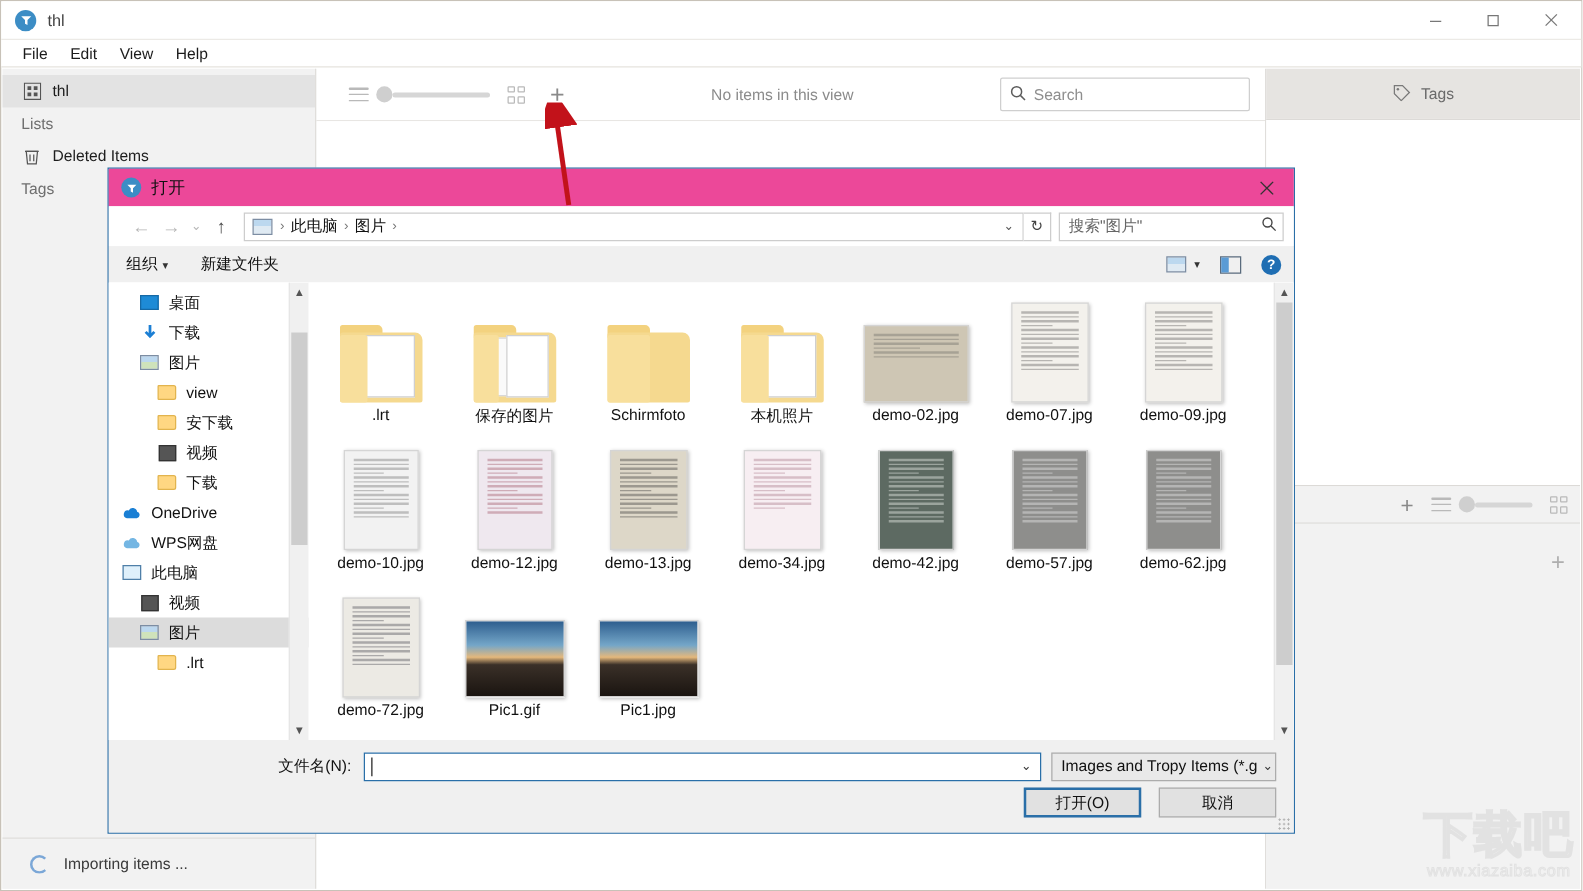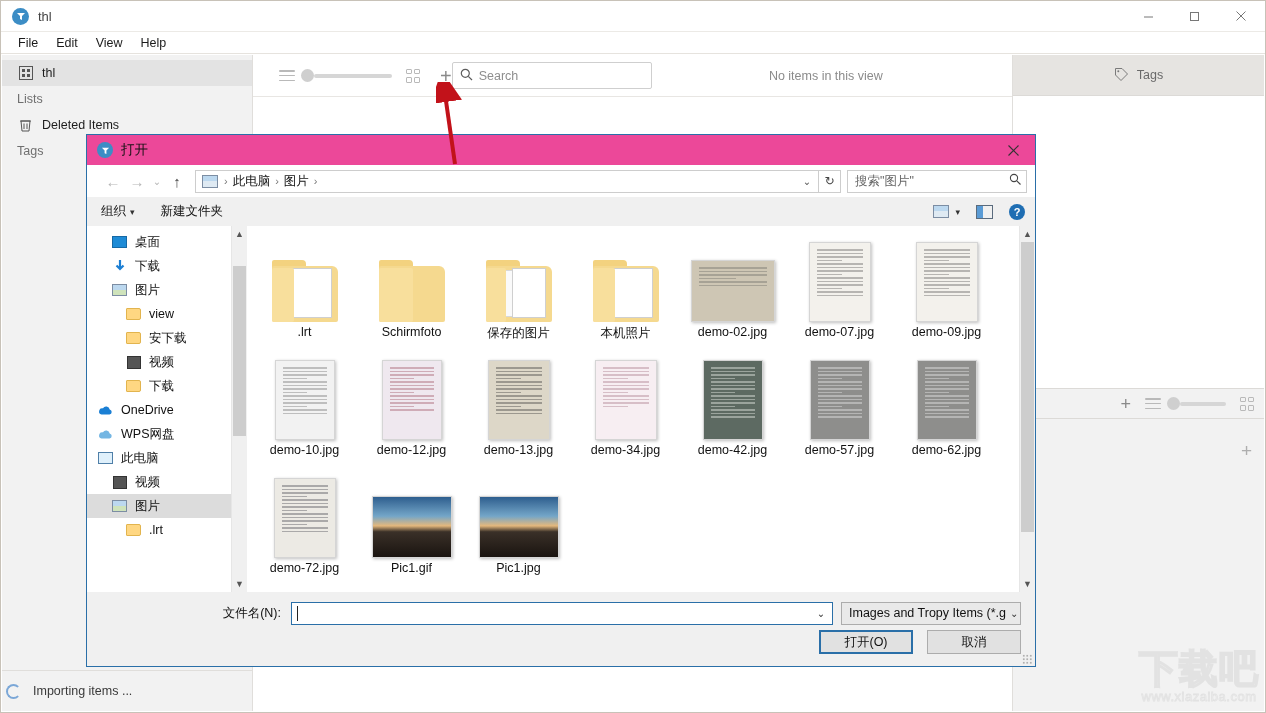--- a/index.html
+++ b/index.html
@@ -33,21 +33,21 @@
   #app-body { position:absolute; top:54px; left:1px; right:1px; bottom:1px; display:flex; }
 
   
   #sidebar { width:251px; background:#f2f2f2; border-right:1px solid #e0dedb; position:relative; }
   .side-row { height:26px; display:flex; align-items:center; padding-left:15px; font-size:12.5px; color:#1d1d1d; }
   .side-row.active { background:#e3e3e3; }
   .side-row .ic { width:17px; margin-right:8px; display:inline-flex; align-items:center; justify-content:center; color:#555; }
   .side-head { height:26px; display:flex; align-items:center; padding-left:15px; font-size:12.5px; color:#6f6f6f; }
   #sidebar-top { padding-top:5px; }
   #status-bar { position:absolute; left:0; right:0; bottom:0; height:41px; display:flex; align-items:center;
-     padding-left:4px; border-top:1px solid #e0dedb; background:#f2f2f2; }
+     padding-left:22px; border-top:1px solid #e0dedb; background:#f2f2f2; }
   #status-bar .spinner { width:15px; height:15px; border:2px solid #7ba7d7; border-right-color:transparent; border-radius:50%; margin-right:12px; }
   #status-bar .stxt { font-size:12.5px; color:#3a3a3a; }
 
   
   #center { flex:1; background:#fff; display:flex; flex-direction:column; min-width:0; border-right:1px solid #e0dedb; }
   #center-toolbar { height:42px; display:flex; align-items:center; border-bottom:1px solid #e8e6e3; background:#fff; padding:0 12px; }
   .hamburger { width:16px; height:11px; display:flex; flex-direction:column; justify-content:space-between; margin-left:14px; }
   .hamburger i { display:block; height:1.5px; background:#b9b9b9; border-radius:1px; }
   .zoomslider { display:flex; align-items:center; margin-left:6px; }
   .zoomslider .knob { width:13px; height:13px; border-radius:50%; background:#cfcfcf; }
@@ -258,30 +258,30 @@
           <div class="knob"></div>
           <div class="track"></div>
         </div>
         <div class="gridicon">
             <i></i>
             <i></i>
             <i></i>
             <i></i>
           </div>
         <div class="plusbtn">+</div>
+        <div id="view-status">No items in this view</div>
         <div id="search-box">
           <span class="sicon">
             <svg width="13" height="13" viewBox="0 0 13 13">
                 <circle cx="5.3" cy="5.3" r="4" fill="none" stroke="#5c5c5c" stroke-width="1.2"></circle>
                 <line x1="8.3" y1="8.3" x2="12" y2="12" stroke="#5c5c5c" stroke-width="1.2"></line>
               </svg>
           </span>
           <span class="sph">Search</span>
         </div>
-        <div id="view-status">No items in this view</div>
       </div>
       <div id="center-content"></div>
     </div>
 
     <div id="rightpanel">
       <div id="right-tabs">
         <div class="rtab inactive">
           <span>
             <svg width="15" height="14" viewBox="0 0 15 14">
                 <path d="M1.5 1.5h6.5l5.5 5.5-6.5 6.5L1.5 8z" fill="none" stroke="#7a7a7a"></path>
@@ -499,36 +499,36 @@
                 <span class="front" style="width:22px"></span>
               </span>
             </span>
             <span class="fname">.lrt</span>
           </div>
           <div class="fcell">
             <span class="fthumb">
               <span class="folder">
                 <span class="tab"></span>
                 <span class="back"></span>
-                <span class="front"></span>
-              </span>
-            </span>
-            <span class="fname">Schirmfoto</span>
+                <span class="paper2"></span>
+                <span class="paper" style="left:26px;width:34px"></span>
+                <span class="front" style="width:20px"></span>
+              </span>
+            </span>
+            <span class="fname">保存的图片</span>
           </div>
           <div class="fcell">
             <span class="fthumb">
               <span class="folder">
                 <span class="tab"></span>
                 <span class="back"></span>
-                <span class="paper2"></span>
-                <span class="paper" style="left:26px;width:34px"></span>
-                <span class="front" style="width:20px"></span>
-              </span>
-            </span>
-            <span class="fname">保存的图片</span>
+                <span class="front"></span>
+              </span>
+            </span>
+            <span class="fname">Schirmfoto</span>
           </div>
           <div class="fcell">
             <span class="fthumb">
               <span class="folder">
                 <span class="tab"></span>
                 <span class="back"></span>
                 <span class="paper"></span>
                 <span class="front" style="width:22px"></span>
               </span>
             </span>

